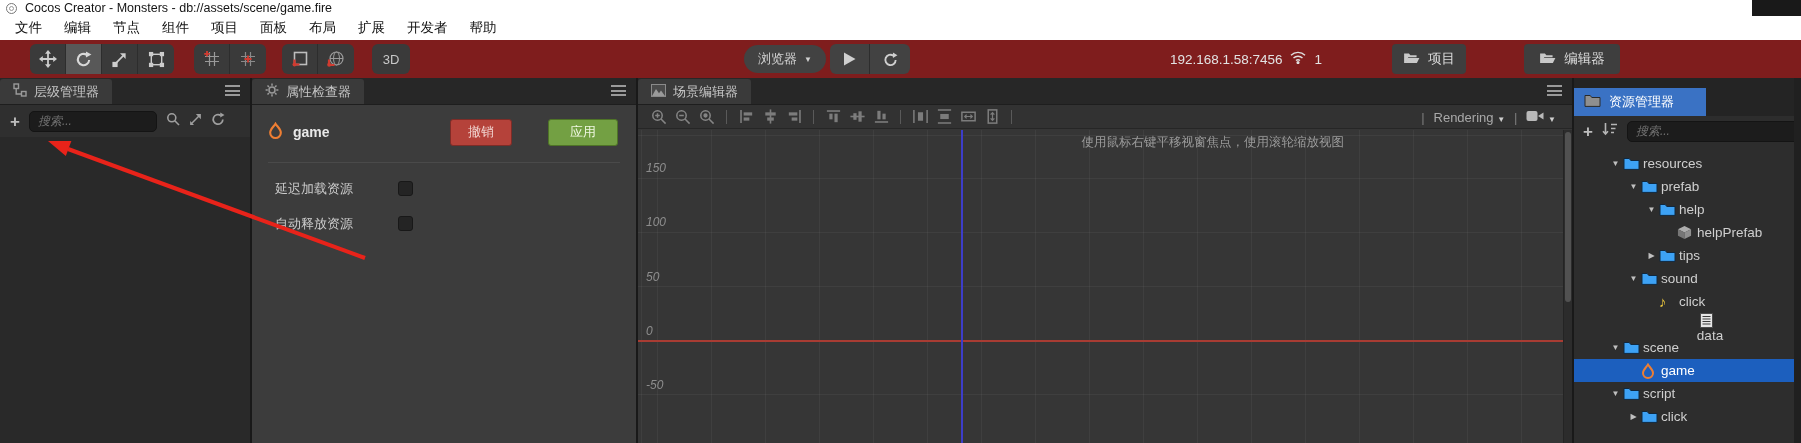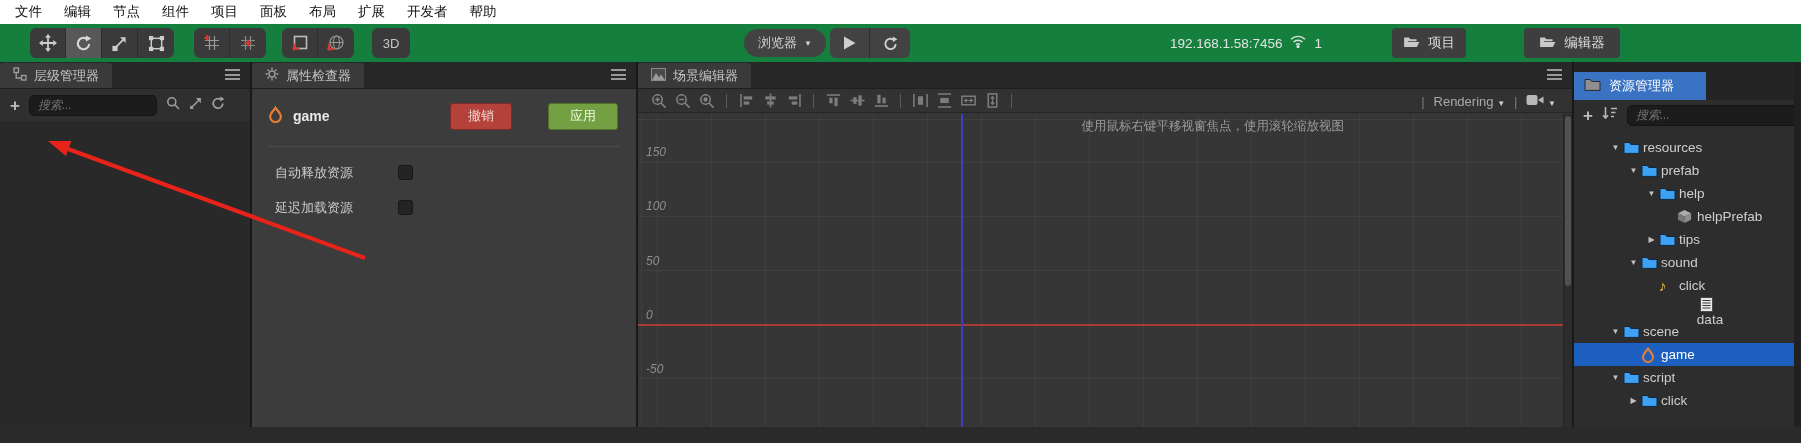--- a/index.html
+++ b/index.html
@@ -12,21 +12,21 @@
   .titlebar .logo { width:11px; height:11px; border:1.5px solid #777; border-radius:50%; display:inline-block; margin-right:8px; position:relative; }
   .titlebar .logo::after{content:"";position:absolute;left:2px;top:2px;right:2px;bottom:2px;border:1px solid #999;border-radius:50%;}
   .titlebar .ttl { font-size:12.5px; color:#141414; white-space:nowrap; }
   .corner-block { position:absolute; right:0; top:0; width:49px; height:16px; background:#191919; }
 
   
   .menubar { height:24px; background:#ffffff; display:flex; align-items:center; padding-left:4px; }
   .menu-item { padding:0 11px; font-size:13.5px; color:#111; cursor:default; }
 
   
-  .toolbar { height:38px; background:#15803d; position:relative; }
+  .toolbar { height:38px; background:#7f1d1d; position:relative; }
   .tgroup { position:absolute; top:4px; height:30px; display:flex; background:#3a3a3a; border-radius:6px; overflow:hidden; }
   .seg { width:36px; height:30px; display:flex; align-items:center; justify-content:center; border-right:1px solid #2d2d2d; }
   .seg:last-child { border-right:none; }
   .seg.active { background:#585858; }
   .btn3d { position:absolute; left:372px; top:4px; width:38px; height:30px; background:#3a3a3a; border-radius:6px; color:#c8c8c8; font-size:13px; display:flex; align-items:center; justify-content:center; }
   .pill { position:absolute; left:744px; top:5px; height:28px; background:#424242; border-radius:14px; display:flex; align-items:center; gap:7px; padding:0 14px; color:#d2d2d2; font-size:13px; }
   .caret { font-size:8px; color:#cfcfcf; }
   .playgroup { position:absolute; left:830px; top:4px; height:30px; display:flex; background:#424242; border-radius:6px; overflow:hidden; }
   .playgroup .seg { background:transparent; width:40px; }
   .addr { position:absolute; right:479px; top:0; height:38px; display:flex; align-items:center; gap:8px; color:#e2e2e2; font-size:13.5px; }
@@ -100,20 +100,25 @@
   .note { color:#e9c63e; font-size:15px; line-height:1; }
   .asb { position:absolute; right:0; top:0; bottom:0; width:7px; background:#202020; }
 
   .overlay { position:absolute; left:0; top:0; width:1801px; height:443px; pointer-events:none; z-index:99; }
 </style>
 </head>
 <body>
 
 <div class="app">
 
+  <div class="titlebar">
+    <span class="logo"></span>
+    <span class="ttl">Cocos Creator - Monsters - db://assets/scene/game.fire</span>
+    <div class="corner-block"></div>
+  </div>
 
   <div class="menubar">
       <span class="menu-item">文件</span>
       <span class="menu-item">编辑</span>
       <span class="menu-item">节点</span>
       <span class="menu-item">组件</span>
       <span class="menu-item">项目</span>
       <span class="menu-item">面板</span>
       <span class="menu-item">布局</span>
       <span class="menu-item">扩展</span>
@@ -316,25 +321,25 @@
                 <path d="M7 1.6 C8.4 4 12 6.6 12 10 a5 5 0 0 1 -10 0 C2 6.6 5.6 4 7 1.6 z" stroke="#ee7e33" stroke-width="2"></path>
               </svg>
           </span>
           <span class="node-name">game</span>
           <div class="btn btn-revert">撤销</div>
           <div class="btn btn-apply">应用</div>
         </div>
         <div class="idivider"></div>
         <div id="prop-list" style="margin-top:9px">
             <div class="prop-row">
-              <span class="prop-label">自动释放资源</span>
+              <span class="prop-label">延迟加载资源</span>
               <div class="checkbox"></div>
             </div>
             <div class="prop-row">
-              <span class="prop-label">延迟加载资源</span>
+              <span class="prop-label">自动释放资源</span>
               <div class="checkbox"></div>
             </div>
           </div>
       </div>
     </section>
 
     <section class="panel p-scene">
       <div class="phead">
         <div class="ptab">
           <span>

